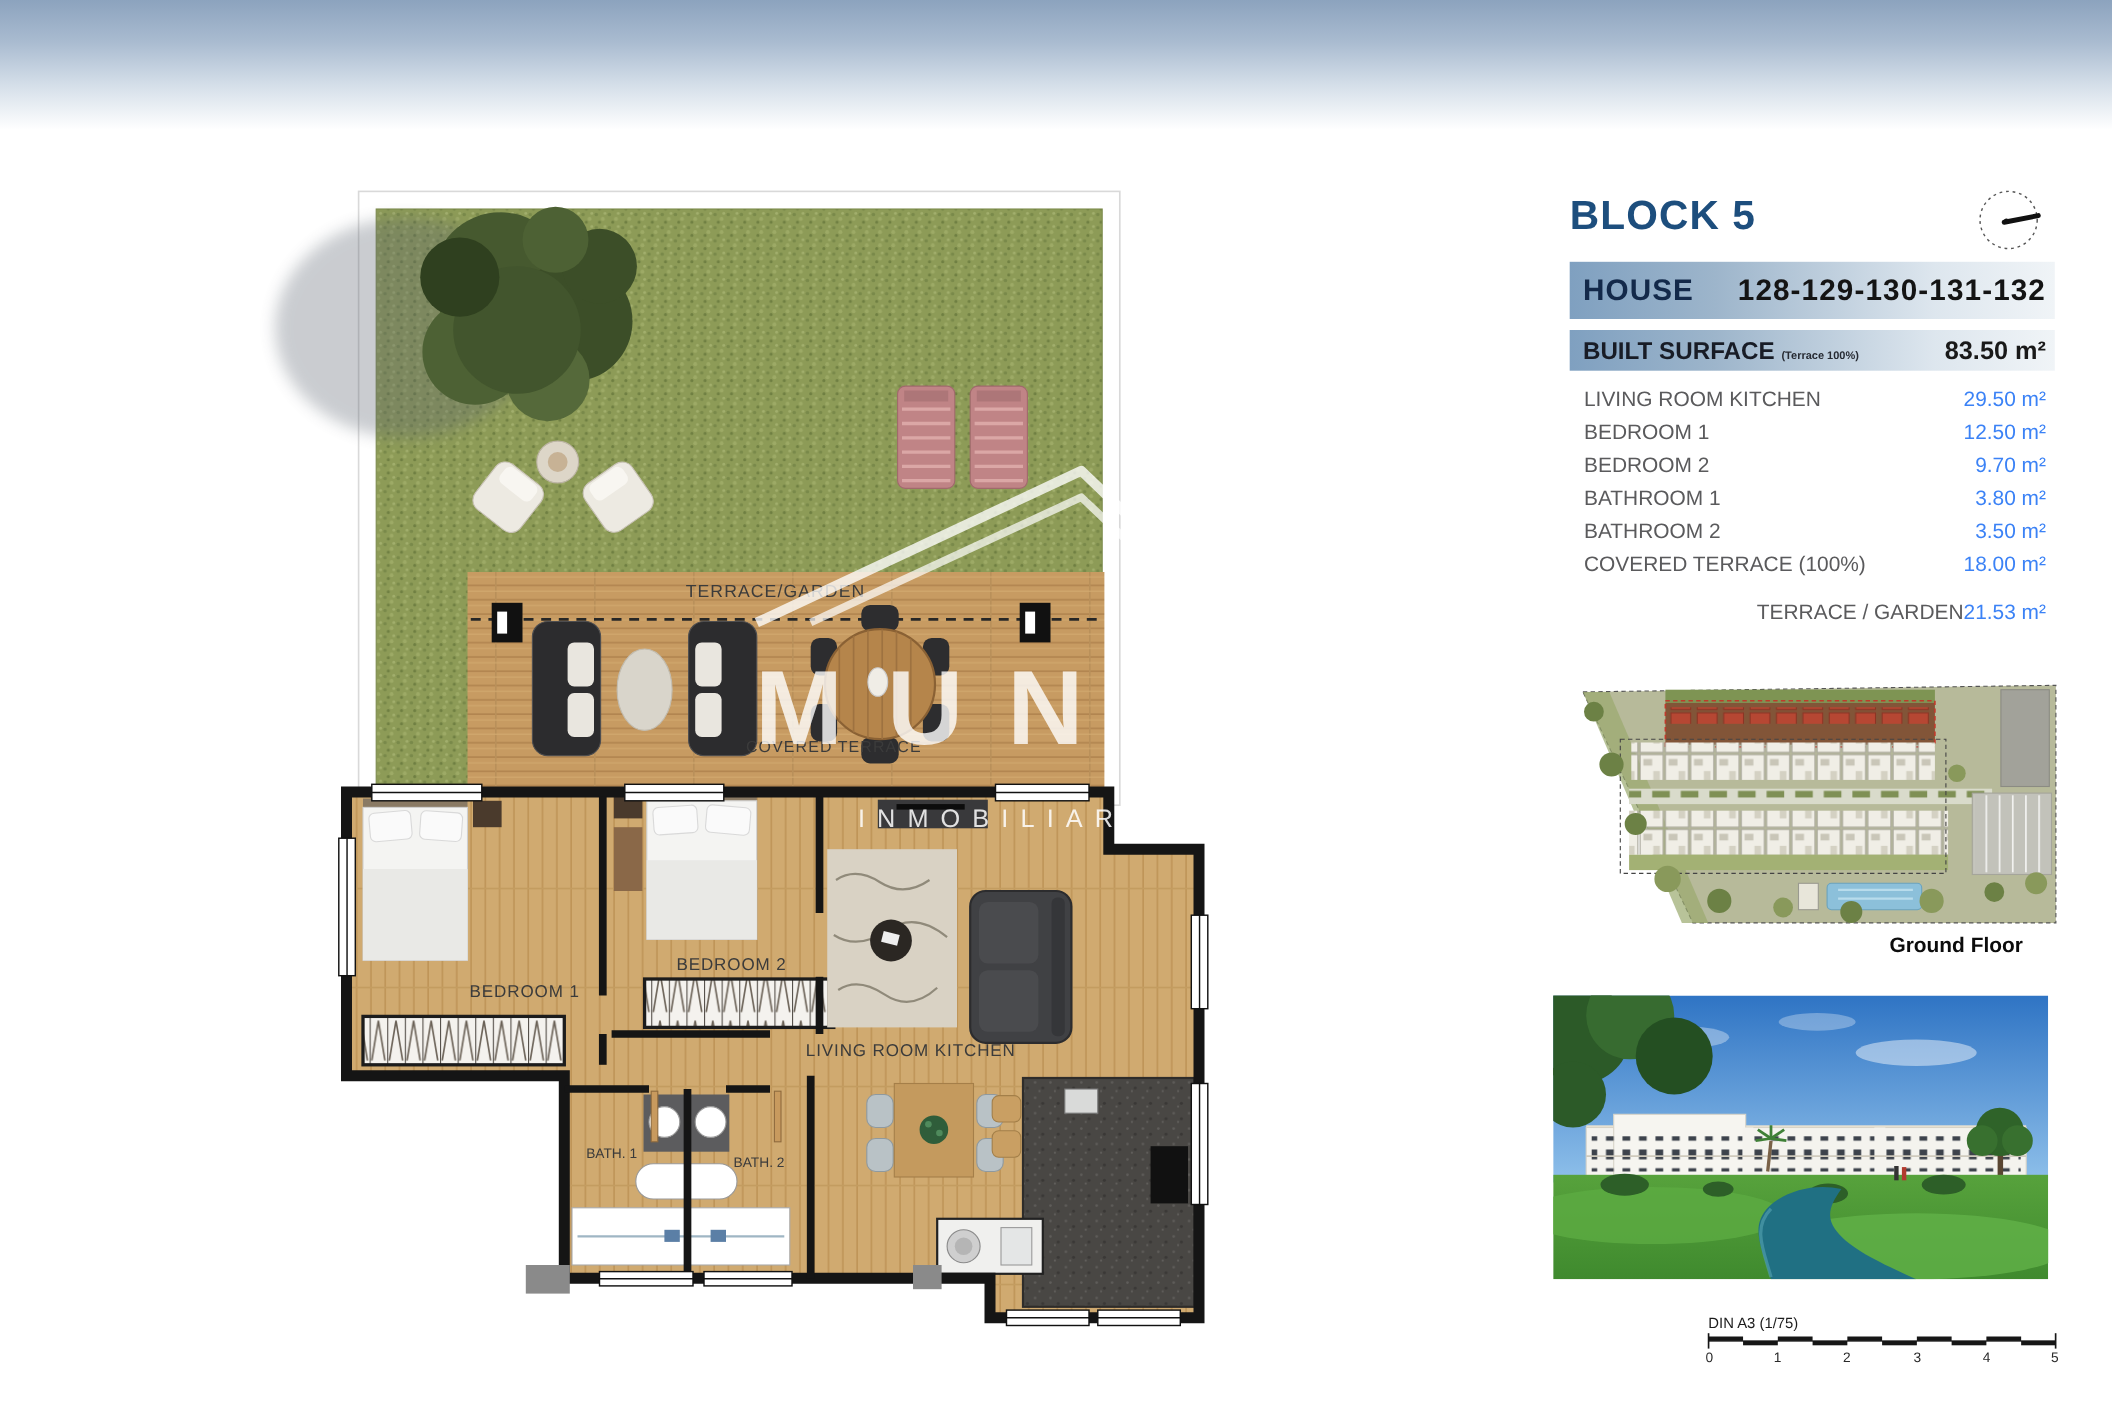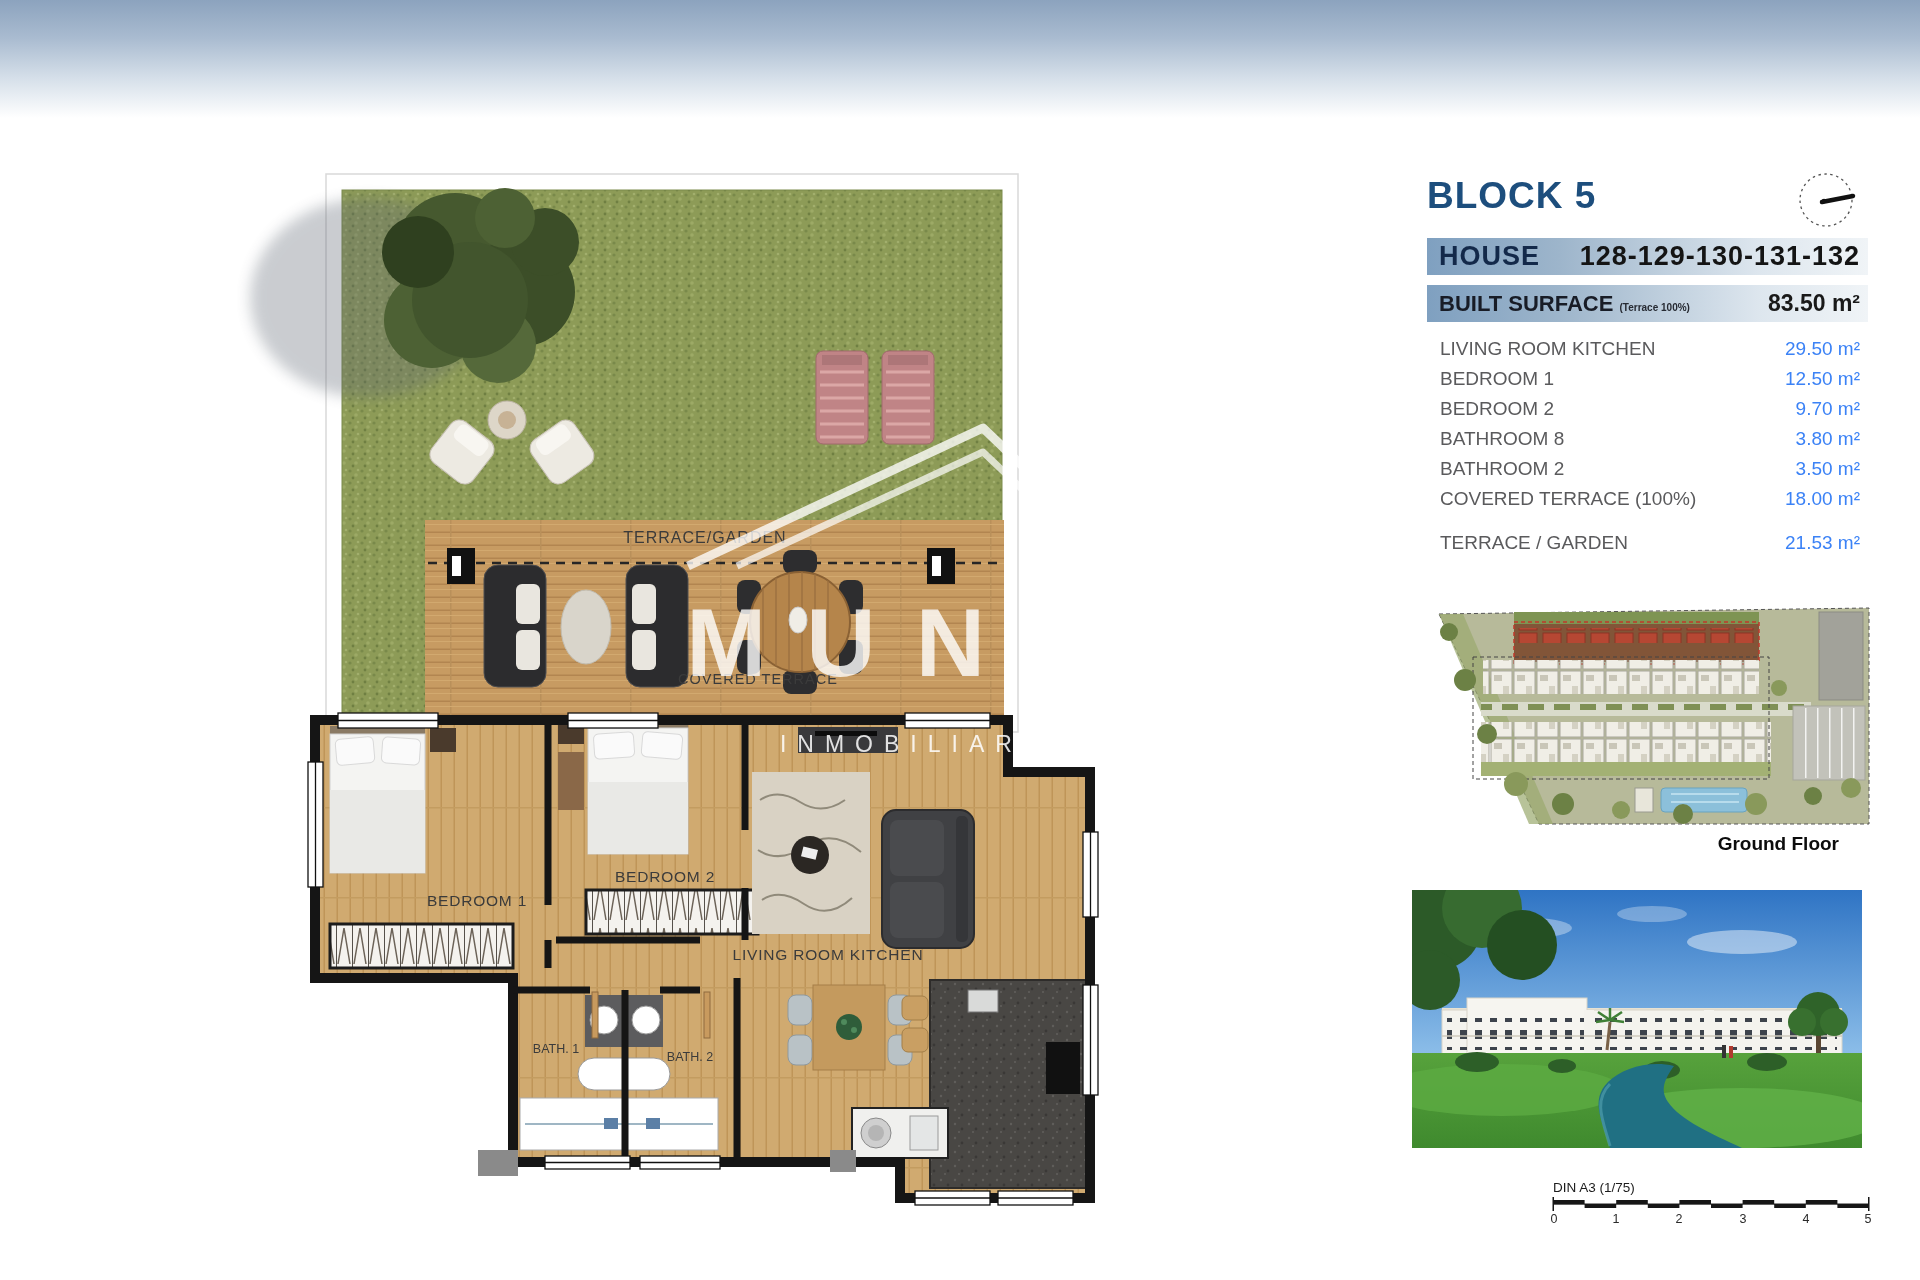--- a/index.html
+++ b/index.html
@@ -9,35 +9,35 @@
   .top-band{position:absolute;left:0;top:0;right:0;height:118px;
             background:linear-gradient(180deg,#8ca3be 0%,#a9bbd0 32%,#d5dfe9 66%,#ffffff 100%)}
   .plan-svg{position:absolute;left:0;top:0}
   .panel{position:absolute;left:1427px;top:168px;width:441px}
   .title-row{position:relative;height:64px}
   .block-title{font-size:37px;font-weight:bold;color:#1d4e7d;letter-spacing:1px;line-height:56px}
   .compass{position:absolute;right:10px;top:0}
   .band{display:flex;align-items:center;justify-content:space-between;
         background:linear-gradient(90deg,#7fa0c0 0%,#9db5cb 30%,#dde6ee 75%,#f0f4f7 100%);
         padding:0 8px 0 12px}
-  .house-band{height:37px;margin-top:6px}
+  .house-band{height:52px;margin-top:6px}
   .house-label{font-size:27px;font-weight:bold;color:#13294a;letter-spacing:1px}
   .house-numbers{font-size:27px;font-weight:bold;color:#141414;letter-spacing:1px}
   .built-band{height:37px;margin-top:10px}
   .built-left{font-size:22px;font-weight:bold;color:#181c26}
   .built-note{font-size:10px;font-weight:bold;color:#272b33}
   .built-value{font-size:23px;font-weight:bold;color:#191919}
   .rows{padding:12px 8px 6px 13px}
   .srow{display:flex;align-items:center;justify-content:space-between;height:30px}
   .srow-label{font-size:19px;color:#5a5a5c}
   .srow-value{font-size:19px;color:#3b82f6}
   .total-band{height:38px;margin-top:6px}
   .total-label{font-size:23px;font-weight:bold;color:#10253f}
   .total-value{font-size:24px;font-weight:bold;color:#161616}
-  .trow{display:flex;justify-content:space-between;align-items:center;height:30px;margin-top:8px;
+  .trow{display:flex;justify-content:flex-end;align-items:center;height:30px;margin-top:8px;
         padding:0 8px 0 13px}
   .siteplan{display:block;margin:44px 0 0 -6px}
   .photo{display:block;margin:26px 0 0 -15px}
   .scalebar{display:block;margin:30px 0 0 124px}
   svg text{font-family:"Liberation Sans",sans-serif}
 </style>
 </head>
 <body>
 
 <div class="canvas">
@@ -349,21 +349,21 @@
       </div>
       <div class="srow">
         <span class="srow-label">BEDROOM 1</span>
         <span class="srow-value">12.50 m²</span>
       </div>
       <div class="srow">
         <span class="srow-label">BEDROOM 2</span>
         <span class="srow-value">9.70 m²</span>
       </div>
       <div class="srow">
-        <span class="srow-label">BATHROOM 8</span>
+        <span class="srow-label">BATHROOM 1</span>
         <span class="srow-value">3.80 m²</span>
       </div>
       <div class="srow">
         <span class="srow-label">BATHROOM 2</span>
         <span class="srow-value">3.50 m²</span>
       </div>
       <div class="srow">
         <span class="srow-label">COVERED TERRACE (100%)</span>
         <span class="srow-value">18.00 m²</span>
       </div>

